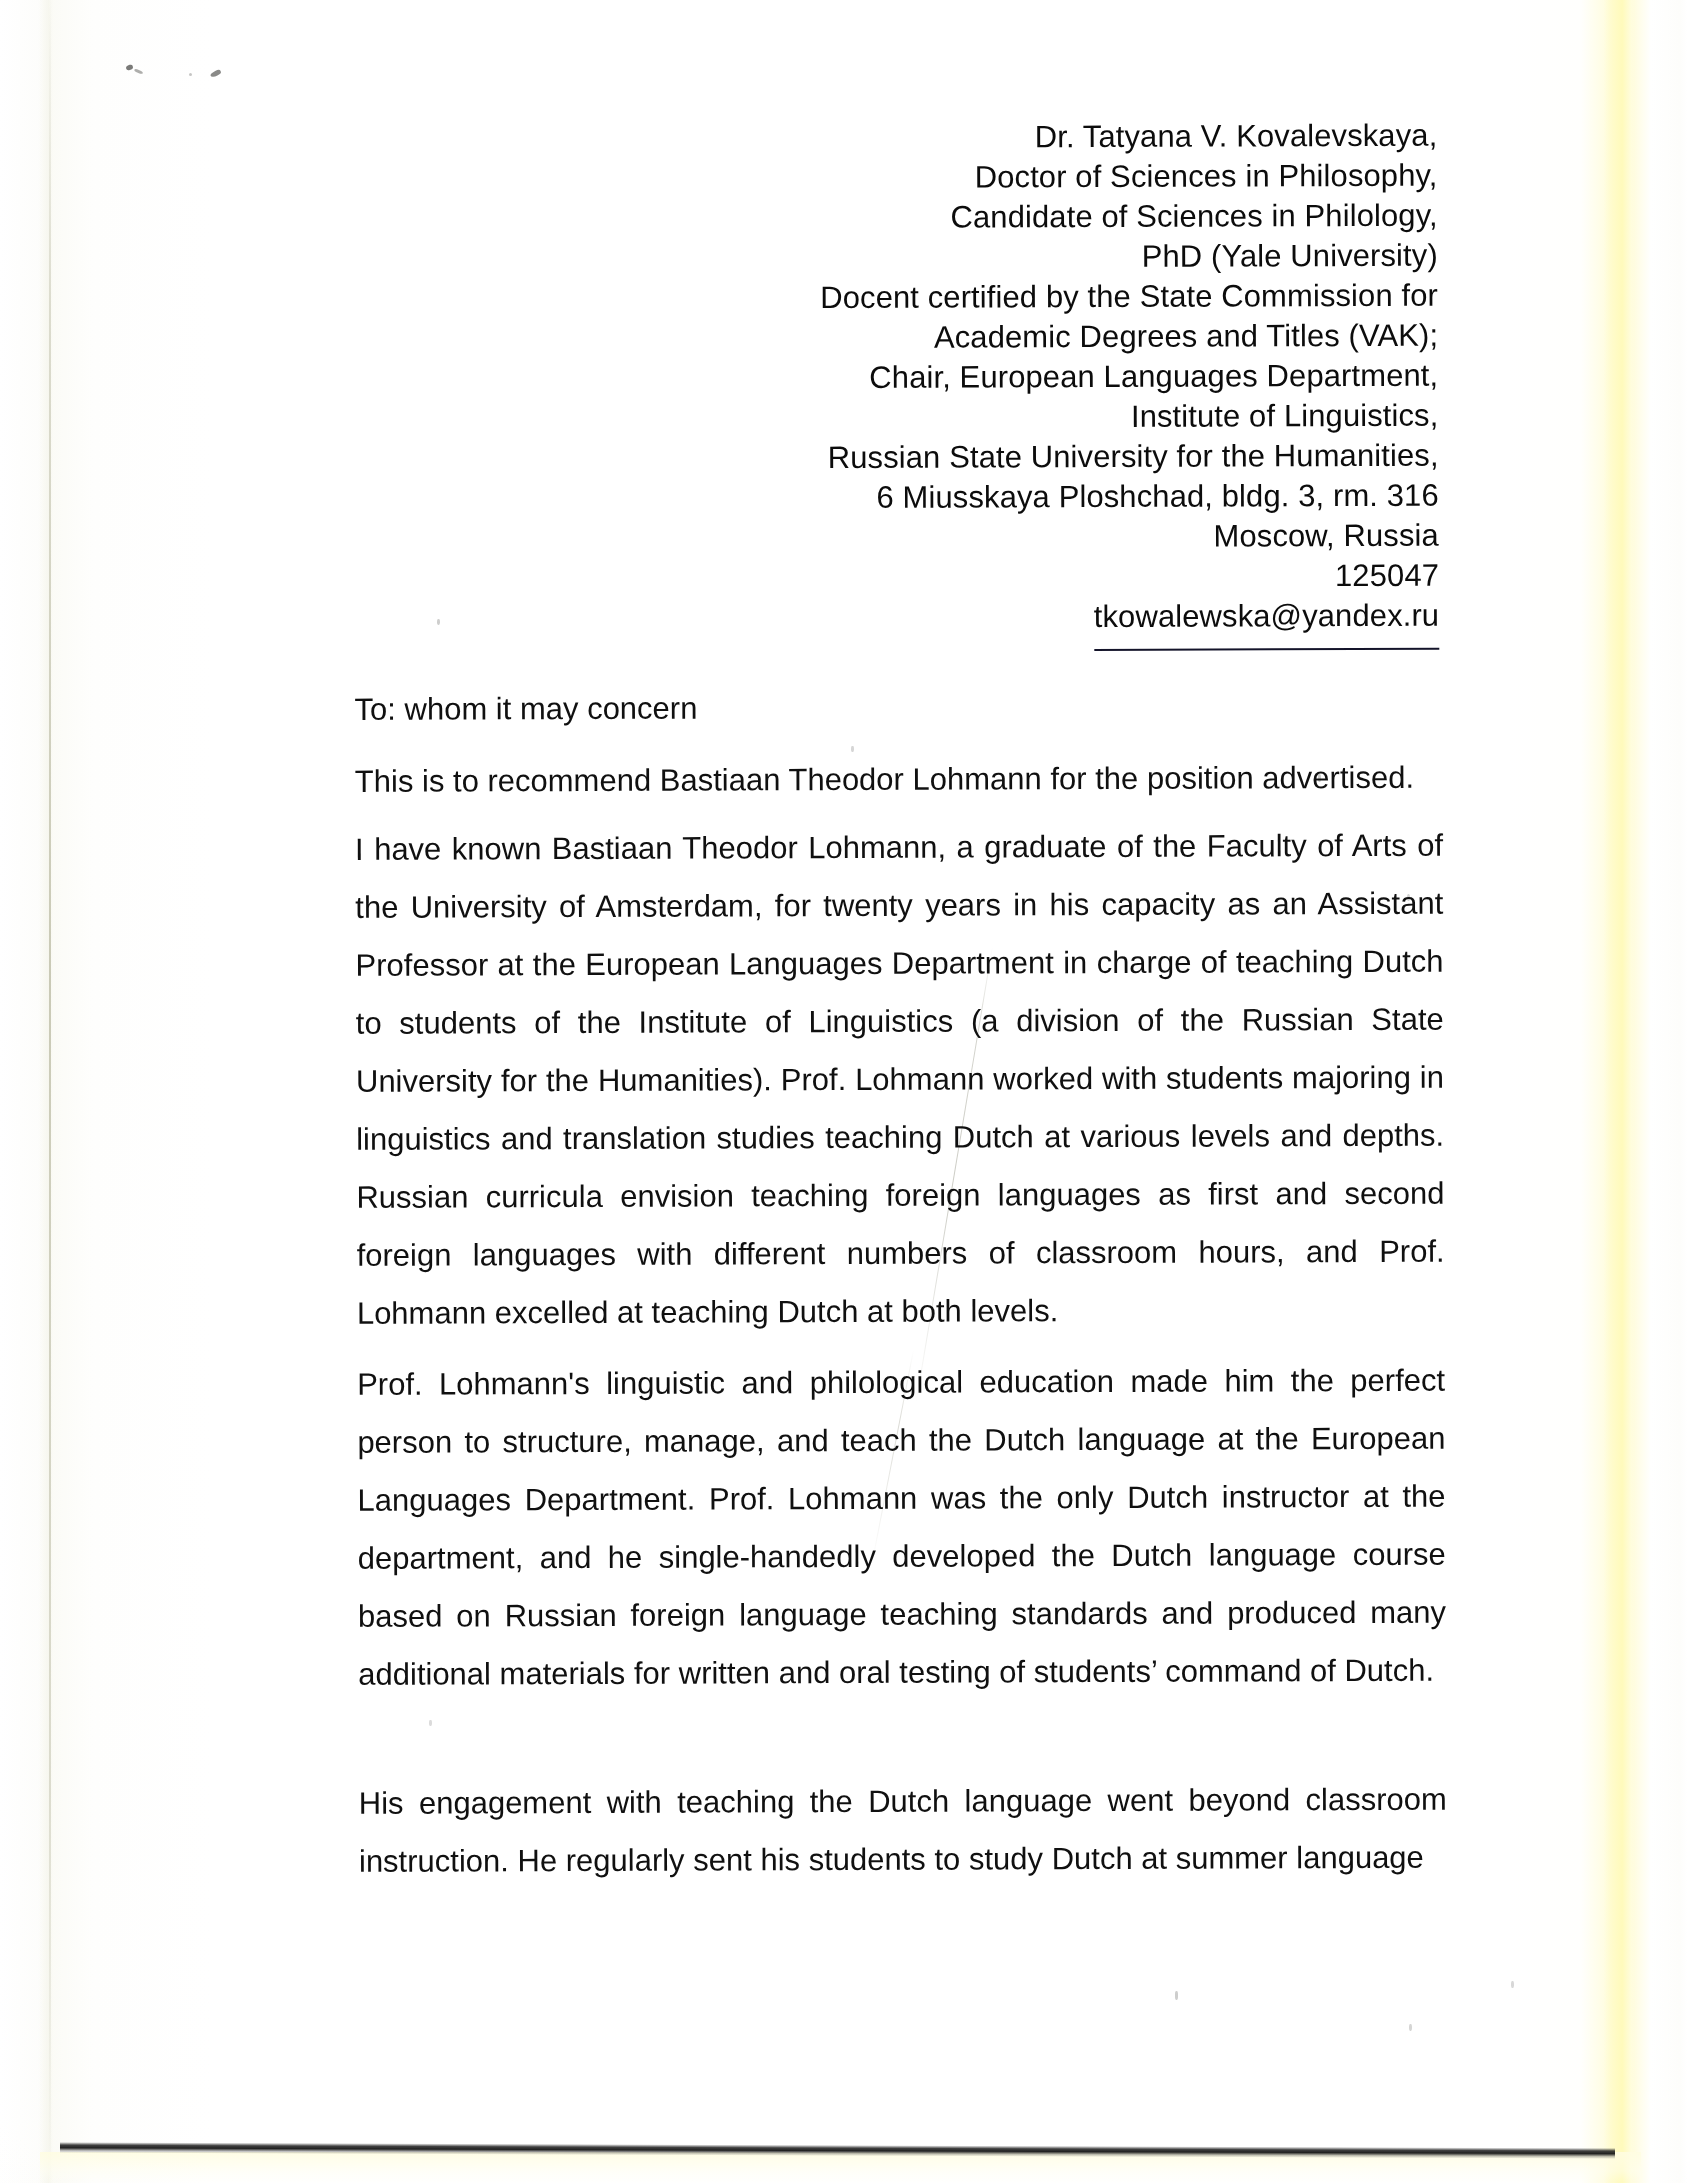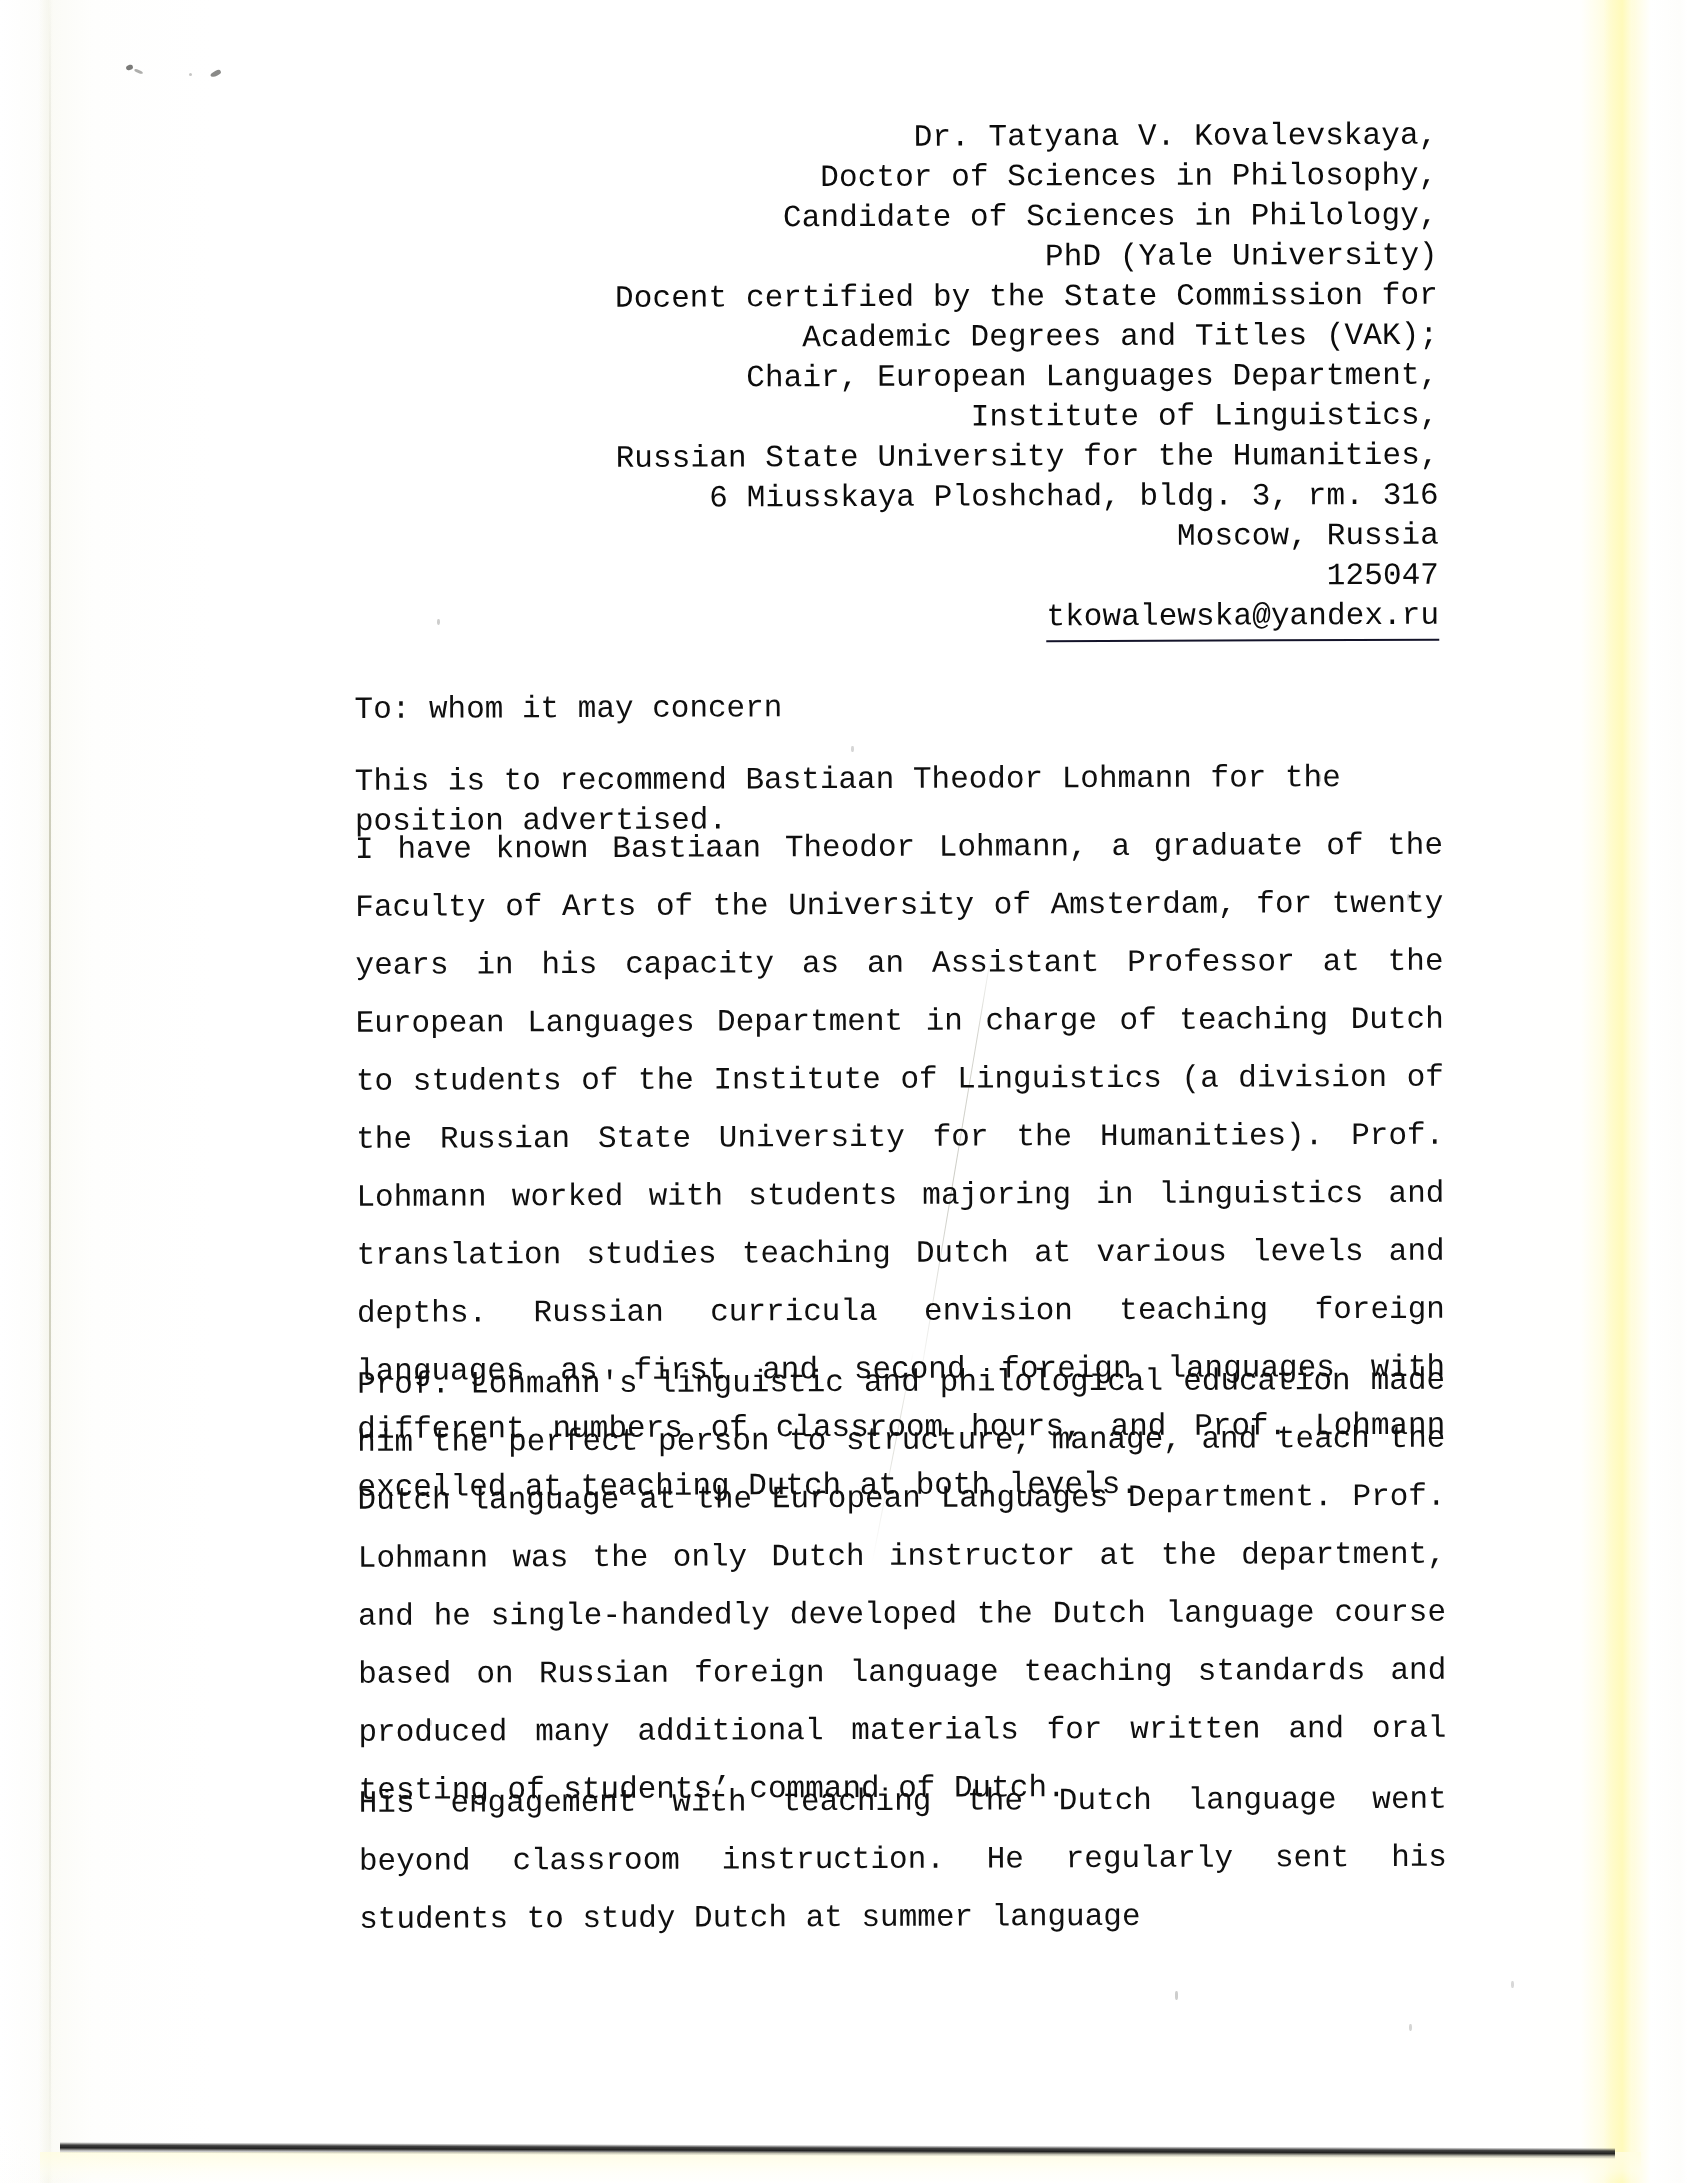--- a/index.html
+++ b/index.html
@@ -8,21 +8,21 @@
     padding: 0;
     background: #ffffff;
   }
 
   #page {
     position: relative;
     width: 1687px;
     height: 2183px;
     overflow: hidden;
     background: #ef4444;
-    font-family: Liberation Mono, monospace;
+    font-family: Liberation Sans, sans-serif;
     color: #101010;
   }
 
   
   .paper {
     position: absolute;
     left: 0; top: 0;
     width: 1687px;
     height: 2183px;
     background:
@@ -164,21 +164,21 @@
     text-align: right;
     font-size: 31px;
     line-height: 40px;
     letter-spacing: 0.1px;
     color: #0c0c0c;
   }
   .letterhead .lh-line { display: block; white-space: nowrap; }
   .letterhead .lh-email {
     display: inline-block;
     border-bottom: 2px solid #14142a;
-    padding-bottom: 3px;
+    padding-bottom: 12px;
   }
 
   .salutation {
     position: absolute;
     left: 356px;
     top: 688px;
     width: 1085px;
     font-size: 31px;
     line-height: 40px;
     text-align: left;

